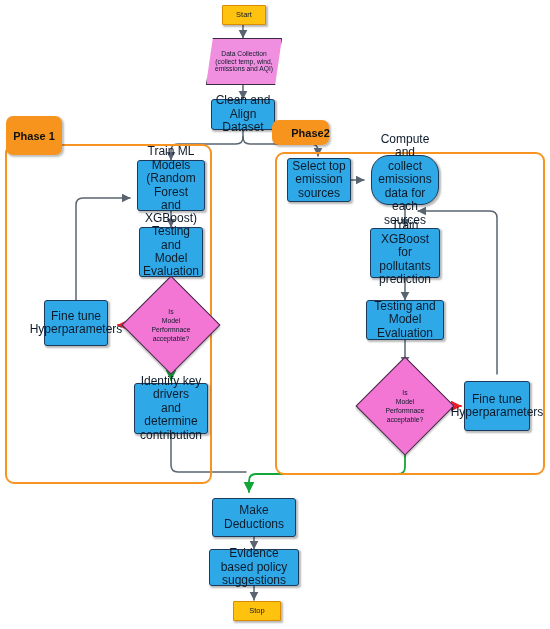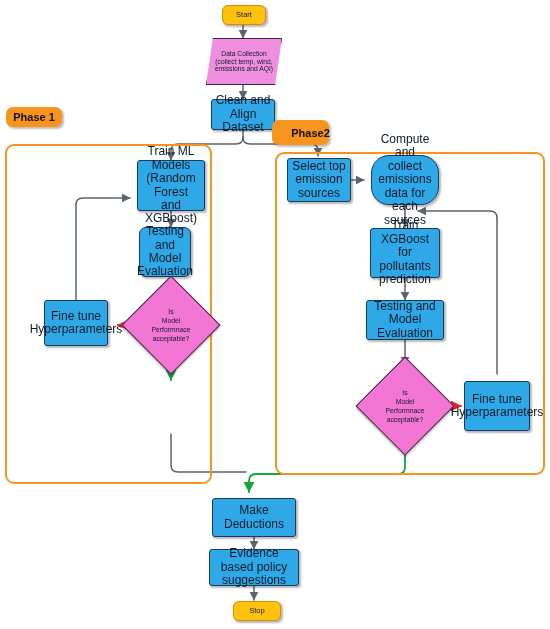--- a/index.html
+++ b/index.html
@@ -43,21 +43,21 @@
   .proc {
     background: #2fa8e8;
     border: 1.4px solid #1b3a5c;
     border-radius: 3px;
     font-size: 12px;
     box-shadow: 1.5px 1.5px 2px rgba(0,0,0,0.28);
   }
   .term {
     background: #ffc20e;
     border: 1.4px solid #d98c00;
-    border-radius: 6px;
+    border-radius: 1px;
     font-size: 7.5px;
     box-shadow: 1.5px 1.5px 2px rgba(0,0,0,0.28);
   }
   .io {
     background: #f08fe0;
     border: 1.4px solid #3a2a40;
     font-size: 6.7px;
     box-shadow: 1.5px 1.5px 2px rgba(0,0,0,0.28);
   }
   .decision {
@@ -170,21 +170,21 @@
 
       <path d="M254,537 L254,549" marker-end="url(#ah-gray)"></path>
 
       <path d="M254,586 L254,600" marker-end="url(#ah-gray)"></path>
     </g>
   </svg>
 
   <div class="phase-group" style="left:5px; top:144px; width:207px; height:340px;"></div>
   <div class="phase-group" style="left:275px; top:152px; width:270px; height:323px;"></div>
 
-  <div class="phase-tag" style="left:6px; top:107px; width:56px; height:20px;">
+  <div class="phase-tag" style="left:6px; top:116px; width:56px; height:39px;">
     <span>Phase 1</span>
   </div>
   <div class="phase-tag" style="left:272px; top:120px; width:57px; height:25px;padding-left:20px;">
     <span>Phase2</span>
   </div>
 
   <div class="node term" style="left:222px; top:5px; width:44px; height:20px;">
     <span class="lbl">Start</span>
   </div>
 
@@ -198,39 +198,44 @@
     <span class="lbl">Clean and Align
 Dataset</span>
   </div>
 
   <div class="node proc" style="left:137px; top:160px; width:68px; height:51px;">
     <span class="lbl">Train ML Models
 (Random Forest
 and XGBoost)</span>
   </div>
 
-  <div class="node proc" style="left:139px; top:227px; width:52px; height:50px;border-radius:7px;">
+  <div class="node proc" style="left:139px; top:227px; width:64px; height:50px;">
     <span class="lbl">Testing and
 Model
 Evaluation</span>
   </div>
 
   <div class="node decision" style="left:123px; top:277px; width:96px; height:96px;">
     <div class="dia-shape"></div>
     <span class="lbl dia-text">Is
 Model
 Performnace
 acceptable?</span>
   </div>
 
   <div class="node proc" style="left:44px; top:300px; width:64px; height:46px;">
     <span class="lbl">Fine tune
 Hyperparameters</span>
   </div>
 
+  <div class="node proc" style="left:134px; top:383px; width:74px; height:51px;">
+    <span class="lbl">Identify key drivers
+and determine
+contribution</span>
+  </div>
 
   <div class="node proc" style="left:287px; top:158px; width:64px; height:44px;">
     <span class="lbl">Select top
 emission sources</span>
   </div>
 
   <div class="node proc" style="left:371px; top:155px; width:68px; height:50px;border-radius:18px;">
     <span class="lbl">Compute and
 collect emissions
 data for each

